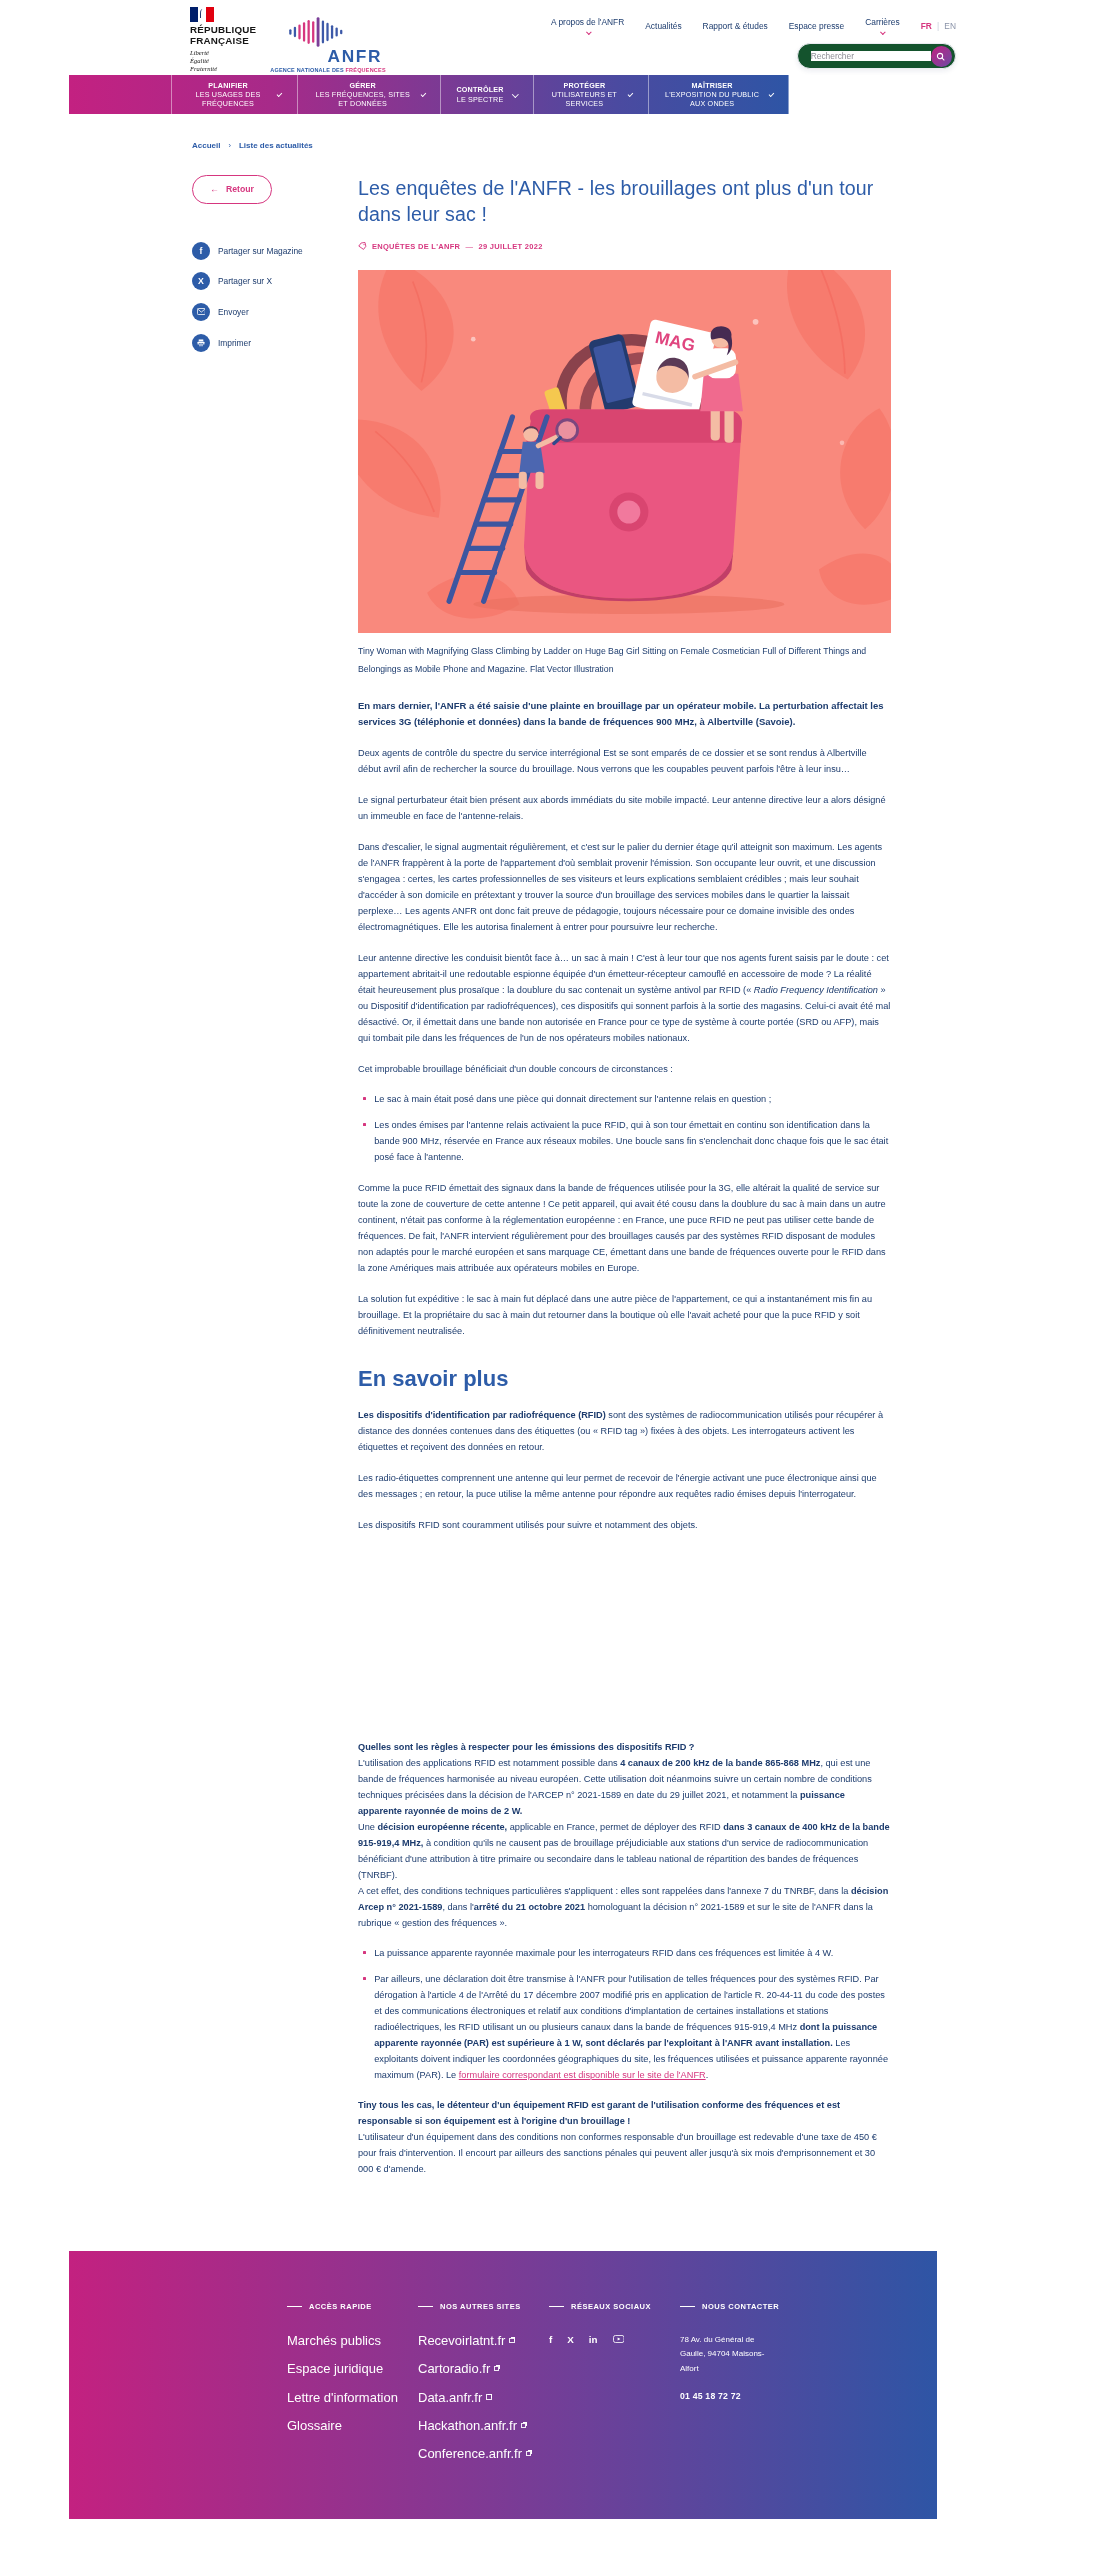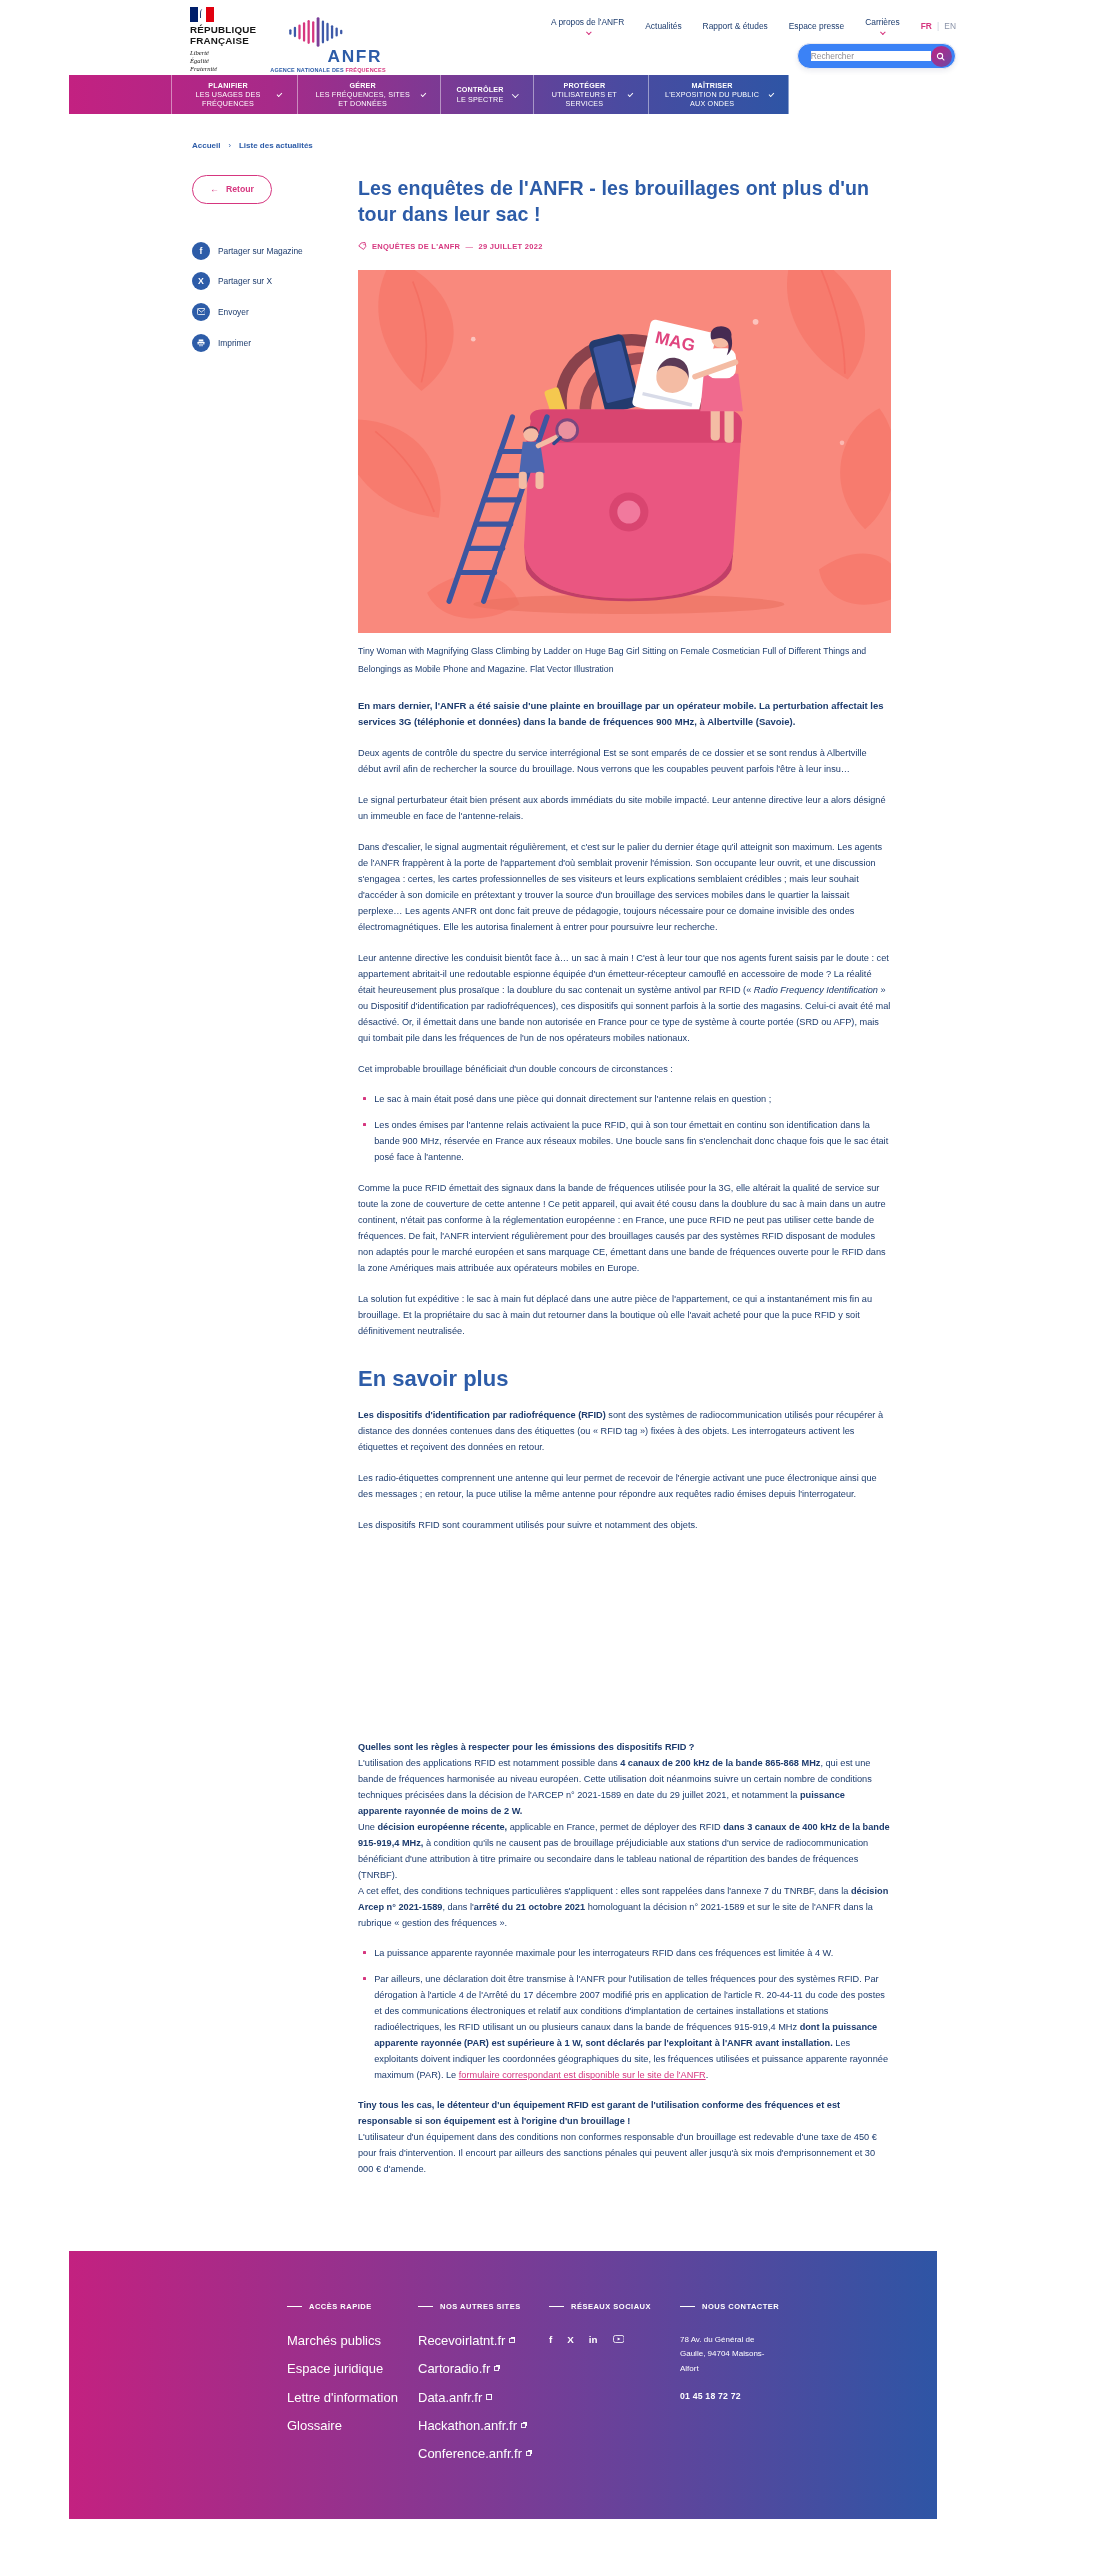--- a/index.html
+++ b/index.html
@@ -23,21 +23,21 @@
   .anfr-tagline .tb { color:#2d5ca8; } .anfr-tagline .tp { color:#d6367f; }
 
   .header-right { display:flex; flex-direction:column; align-items:flex-end; padding-top:10.4px; }
   .top-nav { display:flex; align-items:center; gap:21px; }
   .top-nav a { text-decoration:none; color:#1d3c6e; font-size:8.4px; font-weight:500; display:flex; align-items:center; gap:4px;flex-direction:column; }
   .chev { width:4px; height:4px; border-right:1.2px solid #d6367f; border-bottom:1.2px solid #d6367f; transform:rotate(45deg) translateY(-1.2px); display:inline-block; }
   .lang { display:flex; align-items:center; gap:5.2px; font-size:8.4px; }
   .lang .fr { color:#d6367f; font-weight:700; }
   .lang .sep { color:#c9cfdb; }
   .lang .en { color:#8a93a8; font-weight:500; }
-  .search-pill { margin-top:7.5px; width:159px; height:26.5px; border:0.6px solid #ececf2; border-radius:13.3px; box-shadow:0 2.3px 5.8px rgba(30,40,90,.08); display:flex; align-items:center; padding:0 3.5px 0 12.7px; background:#3b82f6; }
+  .search-pill { margin-top:7.5px; width:159px; height:26.5px; border:0.6px solid #ececf2; border-radius:13.3px; box-shadow:0 2.3px 5.8px rgba(30,40,90,.08); display:flex; align-items:center; padding:0 3.5px 0 12.7px; background:#14532d; }
   .search-pill input { border:none; outline:none; flex:1; font-size:8.4px; color:#333; font-family:"Liberation Sans", sans-serif; }
   .search-pill input::placeholder { color:#8d8d95; }
   .search-btn { width:21px; height:21px; border-radius:50%; border:none; background:linear-gradient(135deg,#c32180,#6a4aa5); display:flex; align-items:center; justify-content:center; cursor:pointer; }
 
   
   .main-nav { margin-left:69px; width:720px; height:39px; display:flex; background:linear-gradient(90deg,#c32181 0%,#a72a89 28%,#7b3a94 52%,#4b4aa0 76%,#2e55a5 100%);text-align:center; }
   .nav-pad-l { width:144px; } .nav-pad-r { flex:1; }
   .nav-item { display:flex; align-items:center; gap:9.2px; padding:0 15px; border-left:0.6px solid rgba(255,255,255,.45); text-decoration:none; }
   .nav-item:last-of-type { border-right:0.6px solid rgba(255,255,255,.45); }
   .nav-item .l1 { display:block; color:#fff; font-size:7.2px; font-weight:700; letter-spacing:0.2px; line-height:9.2px; }
@@ -52,21 +52,21 @@
 
   
   .content { display:flex; margin:25px 0 0 192px; }
   .side { width:166px; flex:none; }
   .back-pill { display:inline-flex; align-items:center; gap:7px; height:29px; padding:0 17.3px; border:0.9px solid #d6367f; border-radius:14.4px; background:#fff; color:#d6367f; font-size:8.7px; font-weight:700; cursor:pointer; font-family:"Liberation Sans", sans-serif; }
   .share-list { margin-top:38px; display:flex; flex-direction:column; gap:12.7px; }
   .share-item { display:flex; align-items:center; gap:8px; text-decoration:none; color:#1d3c6e; font-size:8.4px; cursor:pointer; }
   .share-ic { width:18px; height:18px; border-radius:50%; background:#2d5ca8; color:#fff; display:flex; align-items:center; justify-content:center; font-size:8.7px; font-weight:700; flex:none; }
 
   .article { width:533px; }
-  .article h1 { color:#2d5ca8; font-size:19.6px; line-height:26px; font-weight:700; letter-spacing:0.1px; }
+  .article h1 { color:#2d5ca8; font-size:19.6px; line-height:26px; font-weight:400; letter-spacing:0.1px; }
   .meta { margin-top:15px; display:flex; align-items:center; gap:5.2px; color:#d6367f; font-size:7.5px; font-weight:700; letter-spacing:0.3px; }
   .meta .dash { font-weight:400; }
 
   .hero { margin-top:19.6px; width:533px; height:363px; overflow:hidden; }
   .caption { margin-top:10.4px; font-size:8.7px; line-height:17.3px; color:#1d3c6e; }
   .lead { margin-top:19.6px; font-size:9.5px; line-height:16px; font-weight:700; color:#1d3c6e; }
 
   .article-p { font-size:9.2px; line-height:16px; margin-top:15px; color:#1d3c6e; }
   .article-p.tight { margin-top:0; }
   .b { font-weight:700; } .i { font-style:italic; }

